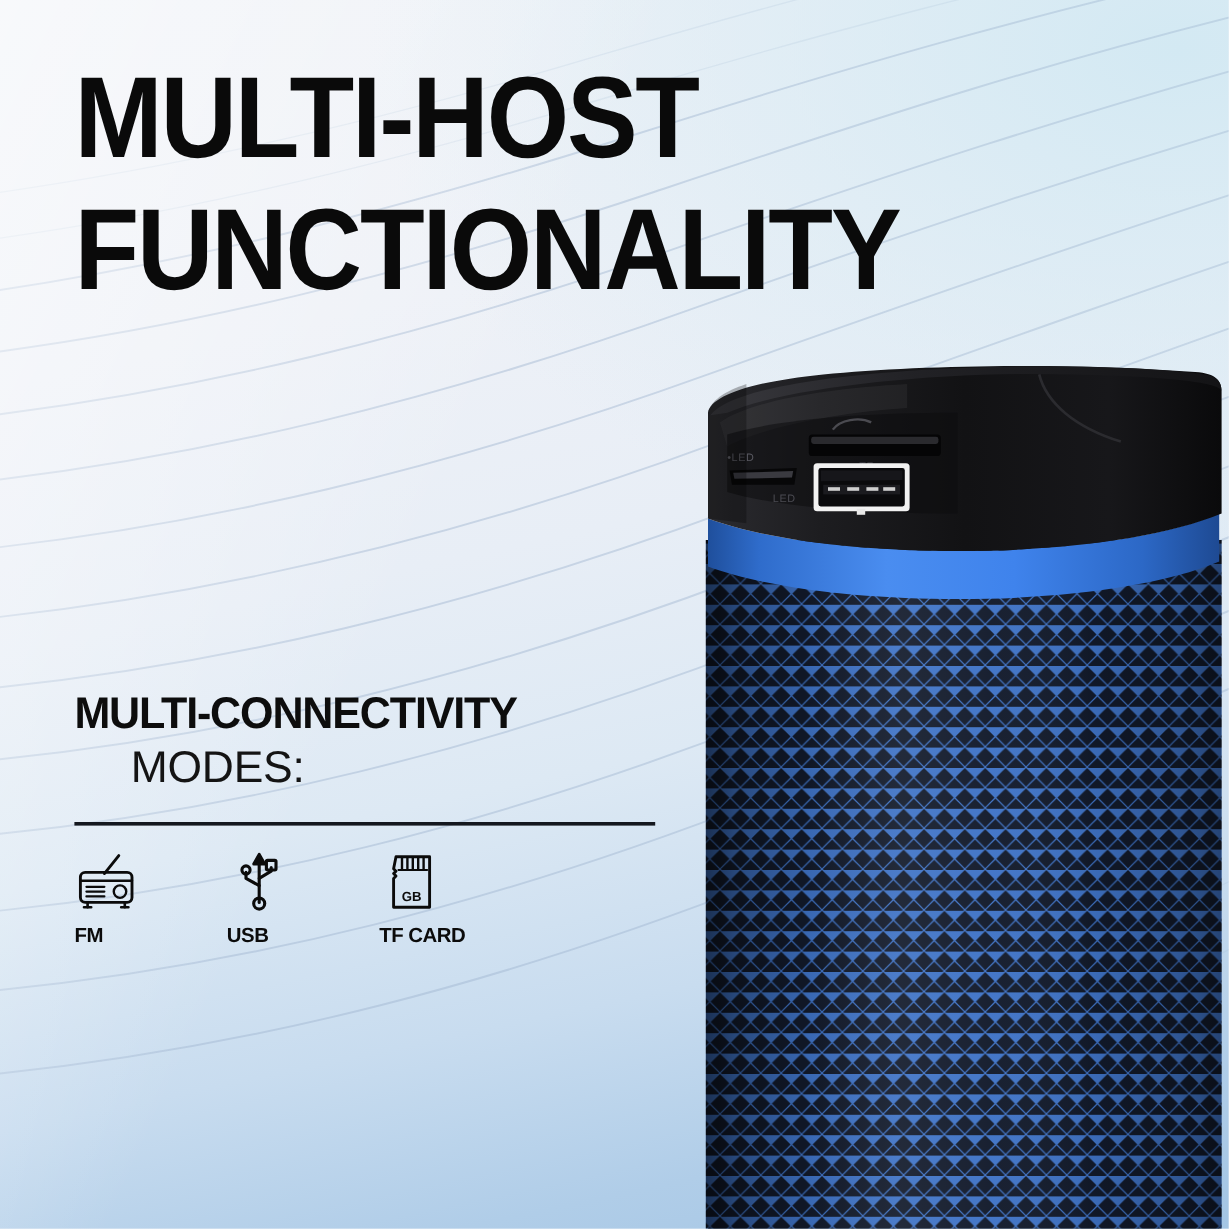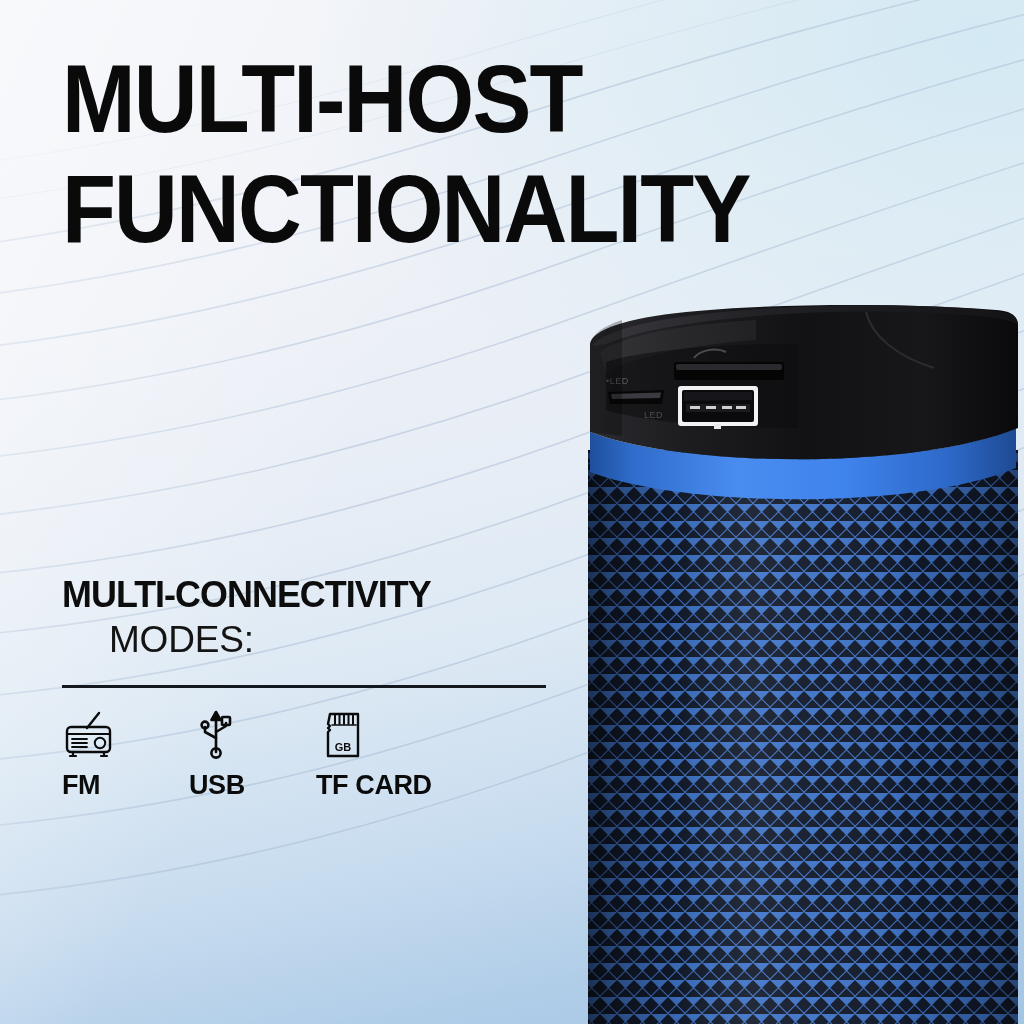--- a/index.html
+++ b/index.html
@@ -89,21 +89,21 @@
   .mode-item{ width:127px; }
   .mode-icon{
     height:56px;
     display:flex; align-items:flex-end;
   }
   .mode-label{
     display:block;
     margin-top:8px;
     color:#0b0b0b;
     font-weight:700;
-    font-size:27px;
+    font-size:17px;
     letter-spacing:-0.4px;
     white-space:nowrap;
   }
 
   
   #speaker{
     position:absolute;
     left:566px; top:300px;
     width:470px; height:724px;
     z-index:4;

